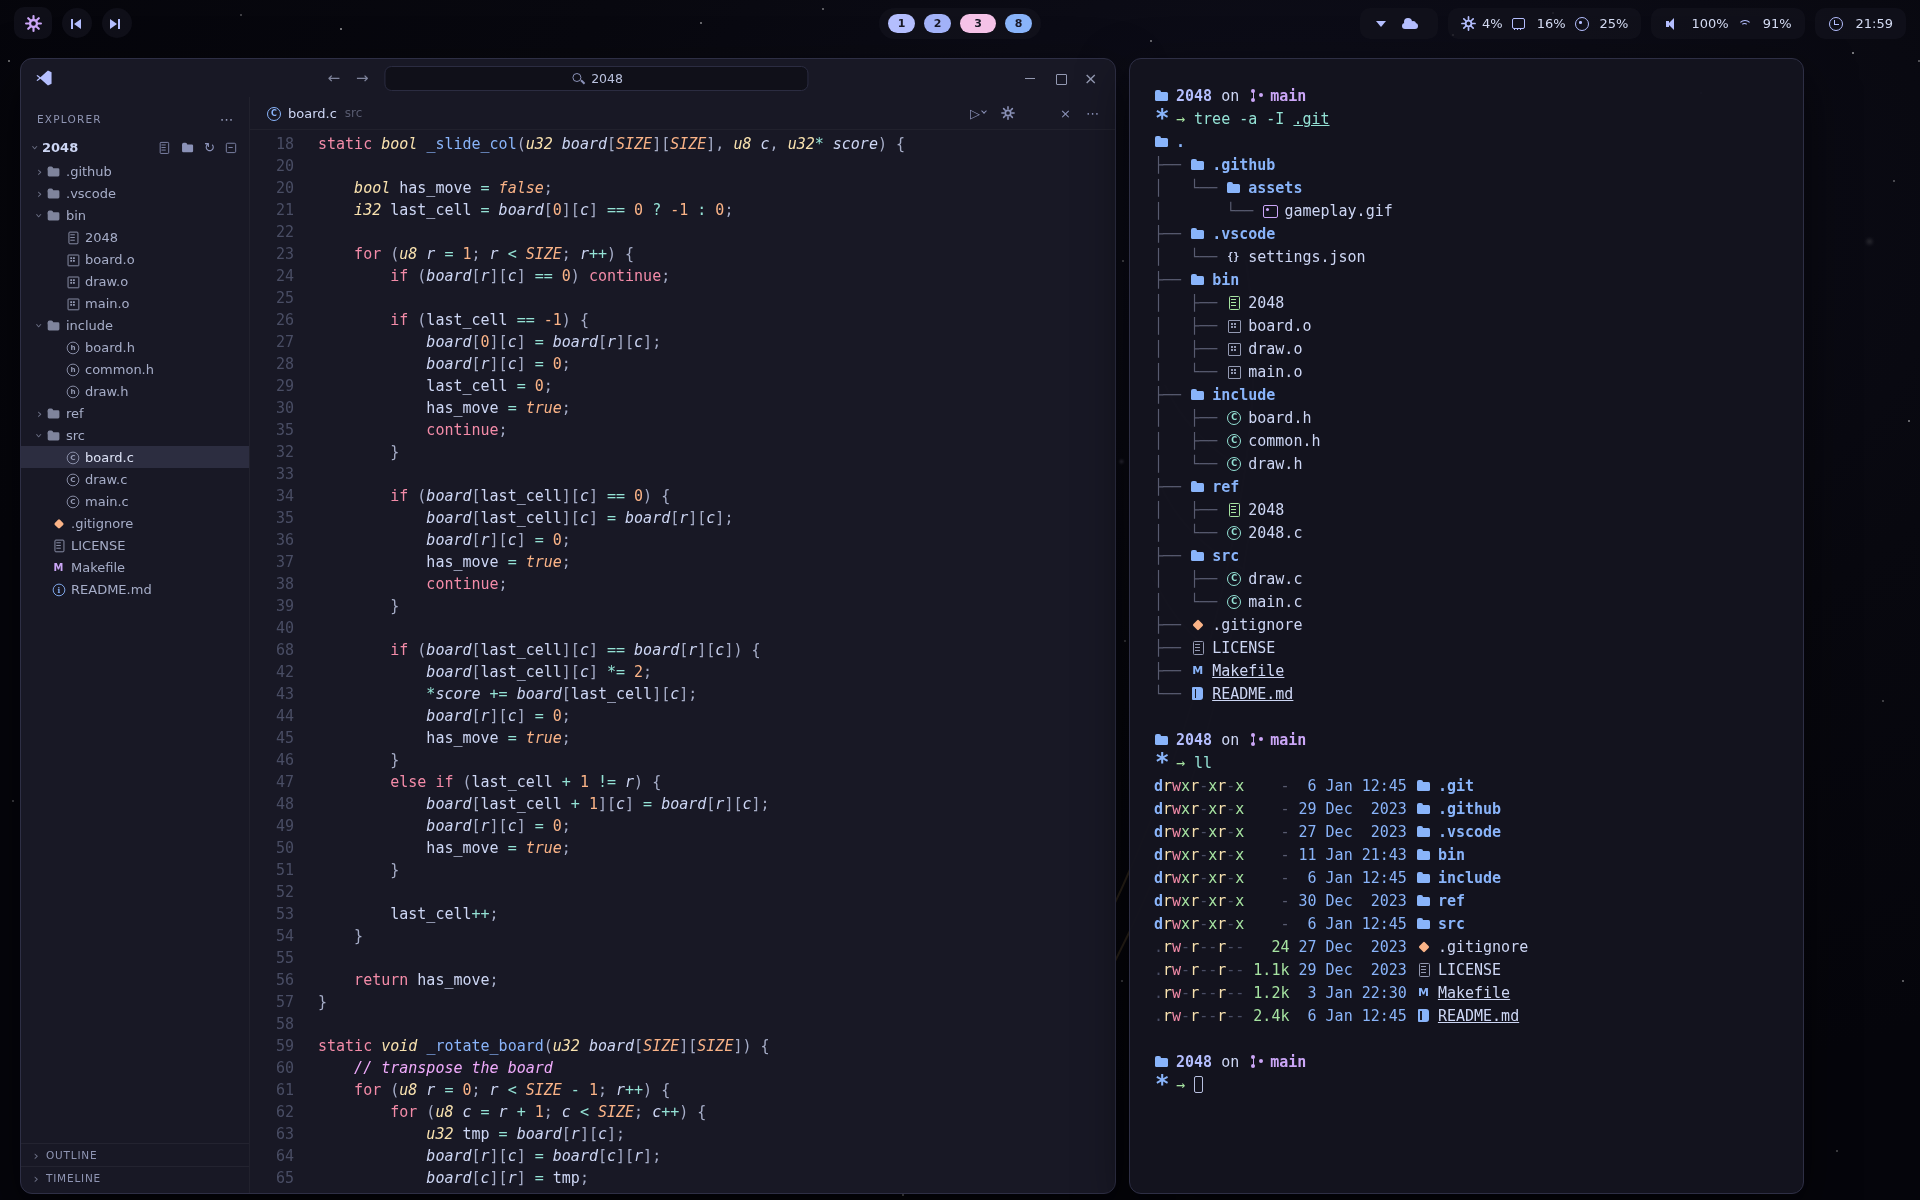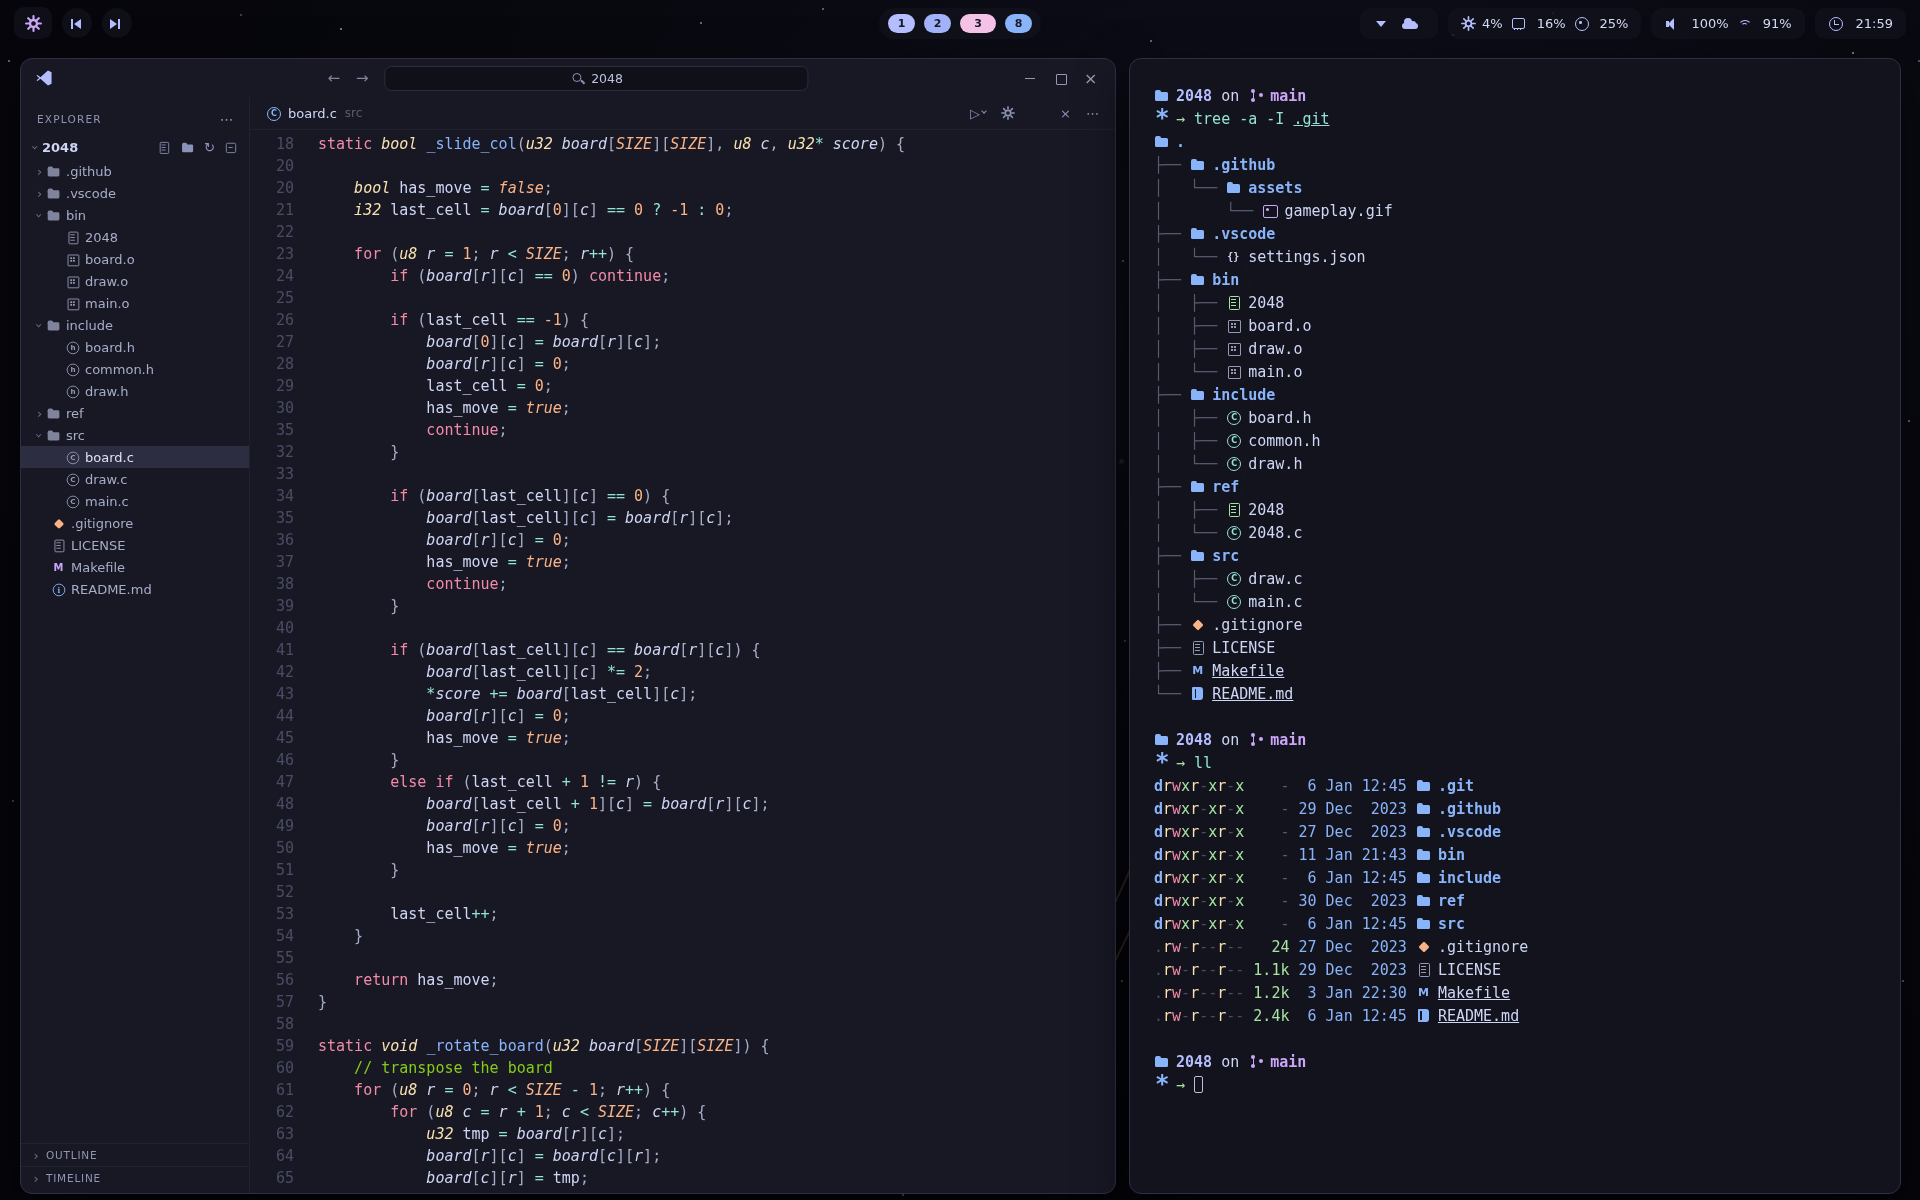--- a/index.html
+++ b/index.html
@@ -80,21 +80,21 @@
   .ic-prev::after{left:4px;top:3px;width:2px;height:10px;background:currentColor}
   .ic-next::before{left:3px;top:3px;border-top:5px solid transparent;border-bottom:5px solid transparent;border-left:7px solid currentColor}
   .ic-next::after{left:11px;top:3px;width:2px;height:10px;background:currentColor}
   .ic-split::before{left:1px;top:2px;width:12px;height:10px;border:1.3px solid currentColor;border-radius:2px}
   .ic-split::after{left:7px;top:2px;width:1.3px;height:10px;background:currentColor}
   .ic-collapse::before{left:2px;top:2px;width:10px;height:10px;border:1.3px solid currentColor;border-radius:2px}
   .ic-collapse::after{left:5px;top:6.5px;width:5px;height:1.3px;background:currentColor}
   
   .win{position:absolute;border-radius:12px;border:1px solid #2e2f45;background:#181825;box-shadow:0 18px 50px rgba(0,0,0,.55);overflow:hidden;z-index:4}
   .vscode{left:20px;top:58px;width:1096px;height:1136px;display:flex;flex-direction:column}
-  .term{left:1129px;top:58px;width:772px;height:1136px;background:rgba(20,20,31,.97)}
+  .term{left:1129px;top:58px;width:675px;height:1136px;background:rgba(20,20,31,.97)}
   
   .titlebar{position:relative;height:38px;flex:none;display:flex;align-items:center;padding:0 14px}
   .vslogo{width:18px;height:18px;color:#b4befe}
   .tb-center-group{position:absolute;left:50%;top:0;height:38px;transform:translateX(-50%);display:flex;align-items:center}
   .navarrow{font-size:15px;color:#7f849c;margin-right:16px;cursor:pointer}
   .searchbox{width:424px;height:25px;background:#101019;border:1px solid #2b2c41;border-radius:7px;display:flex;align-items:center;justify-content:center;gap:6px;font-size:12.5px;color:#bac2de;cursor:text}
   .searchbox .ic{color:#8b92b8;margin-right:0}
   .wbtns{margin-left:auto;display:flex;align-items:center;gap:17px;color:#9399b2;padding-right:4px}
   .wb{position:relative;width:13px;height:13px;display:inline-block;cursor:pointer}
   .wb-min::before{content:"";position:absolute;left:1px;top:6px;width:10px;height:1.4px;background:currentColor}
@@ -133,21 +133,21 @@
   .ct{white-space:pre}
   
   .k{color:#f38ba8}
   .t{color:#f9e2af;font-style:italic}
   .f{color:#89b4fa}
   .v{color:#cdd6f4;font-style:italic}
   .c{color:#fab387;font-style:italic}
   .n{color:#fab387}
   .b{color:#fab387;font-style:italic}
   .o{color:#94e2d5}
-  .m{color:#84cc16;}
+  .m{color:#f0abfc;font-style:italic}
   .p{color:#a6adc8}
   .df{color:#cdd6f4}
   
   .termbody{padding:26px 24px;font:15px/23px "DejaVu Sans Mono",monospace}
   .tline{white-space:pre;height:23px}
   .tline .ic{margin-right:6px}
   .tdir{color:#b4befe;font-weight:700}
   .tbr{color:#cba6f7;font-weight:700}
   .arr{color:#a6e3a1}
   .cmd{color:#94e2d5}
@@ -483,21 +483,21 @@
           </div>
           <div class="cl">
             <span class="ln">39</span>
             <span class="ct" style="padding-left: 8ch;"><span class="p">}</span></span>
           </div>
           <div class="cl">
             <span class="ln">40</span>
             <span class="ct" style="padding-left: 0ch;"></span>
           </div>
           <div class="cl">
-            <span class="ln">41</span>
+            <span class="ln">68</span>
             <span class="ct" style="padding-left: 8ch;"><span class="k">if</span><span class="df"> </span><span class="p">(</span><span class="v">board</span><span class="p">[</span><span class="df">last_cell</span><span class="p">][</span><span class="v">c</span><span class="p">] </span><span class="o">==</span><span class="df"> </span><span class="v">board</span><span class="p">[</span><span class="v">r</span><span class="p">][</span><span class="v">c</span><span class="p">]) {</span></span>
           </div>
           <div class="cl">
             <span class="ln">42</span>
             <span class="ct" style="padding-left: 12ch;"><span class="v">board</span><span class="p">[</span><span class="df">last_cell</span><span class="p">][</span><span class="v">c</span><span class="p">] </span><span class="o">*=</span><span class="df"> </span><span class="n">2</span><span class="p">;</span></span>
           </div>
           <div class="cl">
             <span class="ln">43</span>
             <span class="ct" style="padding-left: 12ch;"><span class="o">*</span><span class="v">score</span><span class="df"> </span><span class="o">+=</span><span class="df"> </span><span class="v">board</span><span class="p">[</span><span class="df">last_cell</span><span class="p">][</span><span class="v">c</span><span class="p">];</span></span>
           </div>

